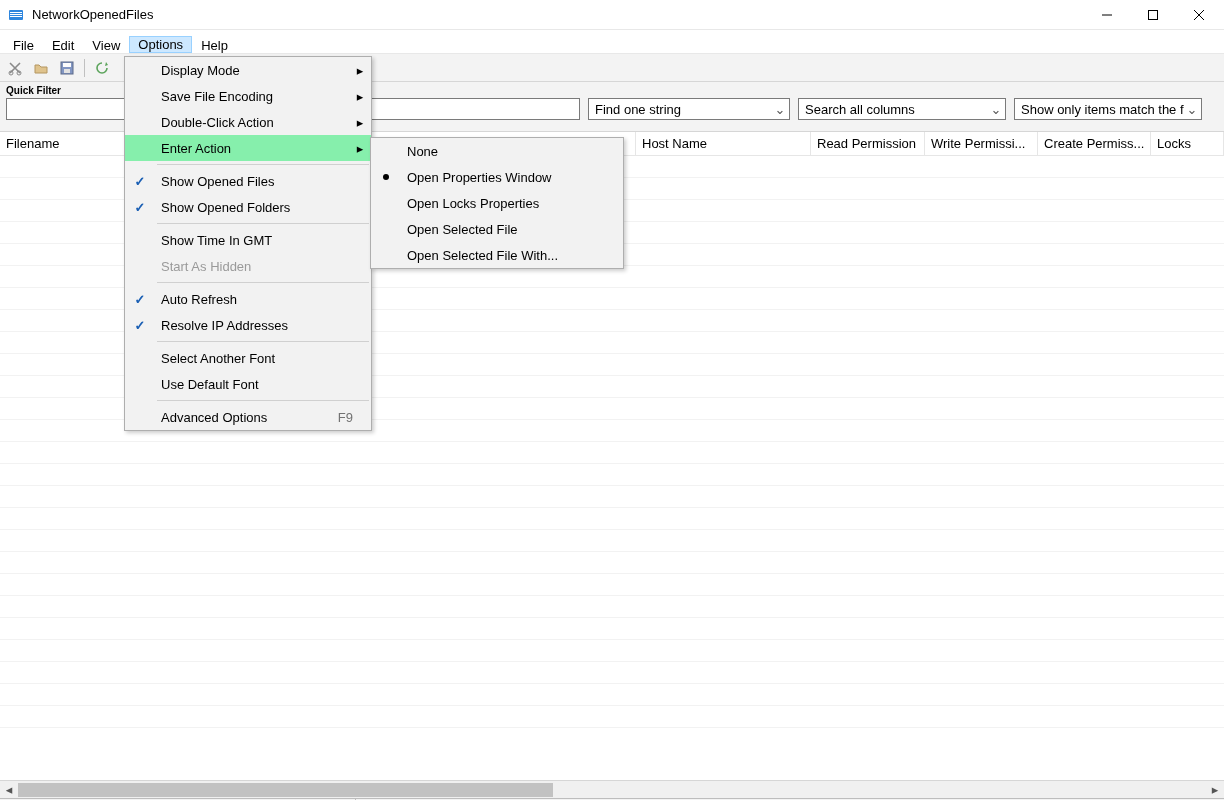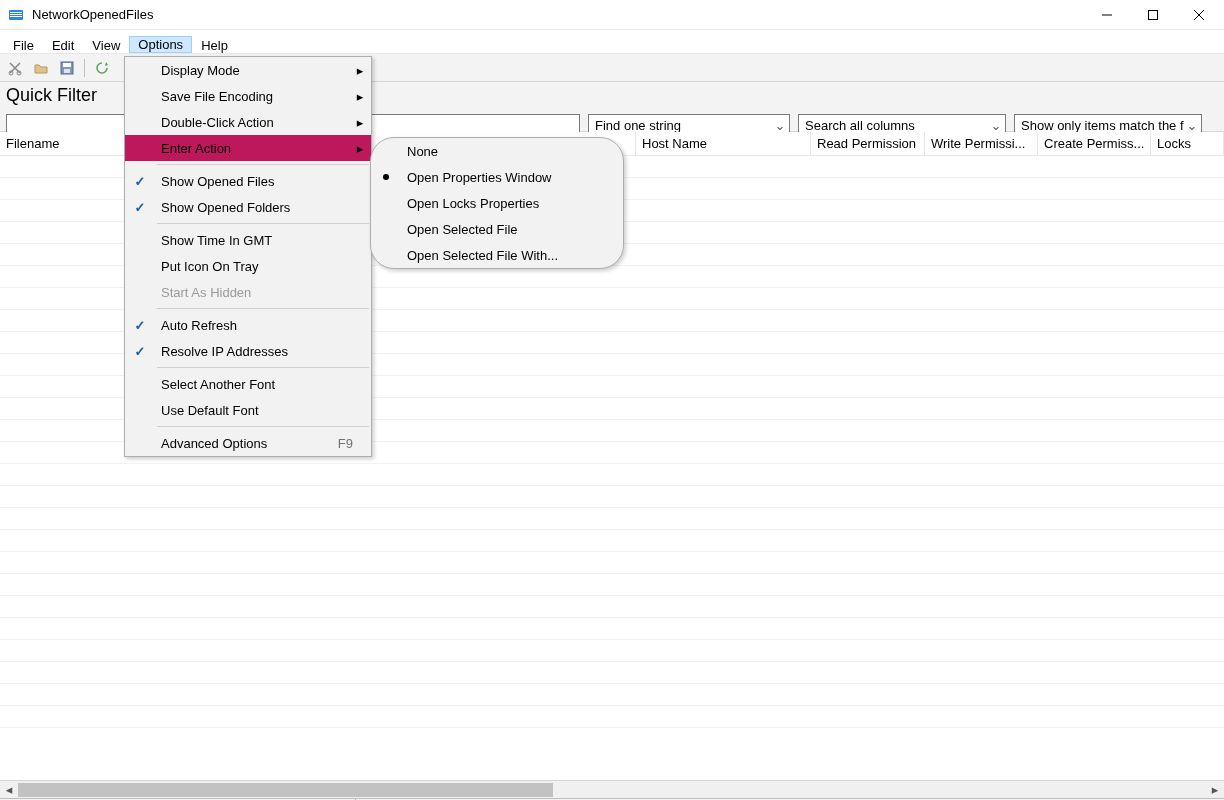--- a/index.html
+++ b/index.html
@@ -74,21 +74,21 @@
     margin: 0 2px;
   }
   
   .filter-row {
     height: 50px;
     background: #f3f3f3;
     border-bottom: 1px solid #d6d6d6;
     position: relative;
     padding: 3px 6px 6px 6px;
   }
-  .filter-label { font-size: 18px; margin-bottom: 8px; }
+  .filter-label { font-size: 10px; margin-bottom: 2px; font-weight: bold; }
   .filter-controls {
     display: flex;
     gap: 8px;
     align-items: center;
   }
   .text-input {
     height: 22px;
     border: 1px solid #7a7a7a;
     background: #fff;
     padding: 0 4px;
@@ -212,32 +212,32 @@
     right: 6px; top: 0; bottom: 0;
     width: 10px;
     display: flex; align-items: center; justify-content: center;
   }
   .pm-sep {
     height: 1px;
     background: #d0d0d0;
     margin: 3px 2px 3px 32px;
   }
   .pm-row.highlight {
-    background: #be185d;
+    background: #86efac;
   }
   .pm-row.highlight .pm-gutter { background: #4da3e6; }
   .pm-row.disabled .pm-text { color: #9a9a9a; }
   .check-mark { color: #1a5fb4; font-weight: 700; }
   .radio-dot {
     width: 6px; height: 6px;
     background: #000;
     border-radius: 50%;
   }
   #options-menu { left: 124px; top: 56px; width: 248px; }
-  #enter-submenu { left: 370px; top: 137px; width: 254px; border-radius: 24px; }
+  #enter-submenu { left: 370px; top: 137px; width: 254px; }
 </style>
 </head>
 <body>
 
 <div class="titlebar">
   <span class="app-icon">
     <svg width="16" height="16" viewBox="0 0 16 16">
       <rect x="1" y="3" width="14" height="10" rx="1" fill="#2e86de"></rect>
       <rect x="2" y="5" width="12" height="1" fill="#fff"></rect>
       <rect x="2" y="7" width="12" height="1" fill="#fff"></rect>
@@ -410,24 +410,20 @@
     <span class="pm-gutter">
         <span class="check-mark">✓</span>
       </span>
     <span class="pm-text">Show Opened Folders</span>
   </div>
   <div class="pm-sep"></div>
   <div class="pm-row">
     <span class="pm-gutter"></span>
     <span class="pm-text">Show Time In GMT</span>
   </div>
-  <div class="pm-row">
-    <span class="pm-gutter"></span>
-    <span class="pm-text">Put Icon On Tray</span>
-  </div>
   <div class="pm-row disabled">
     <span class="pm-gutter"></span>
     <span class="pm-text">Start As Hidden</span>
   </div>
   <div class="pm-sep"></div>
   <div class="pm-row">
     <span class="pm-gutter">
         <span class="check-mark">✓</span>
       </span>
     <span class="pm-text">Auto Refresh</span>

